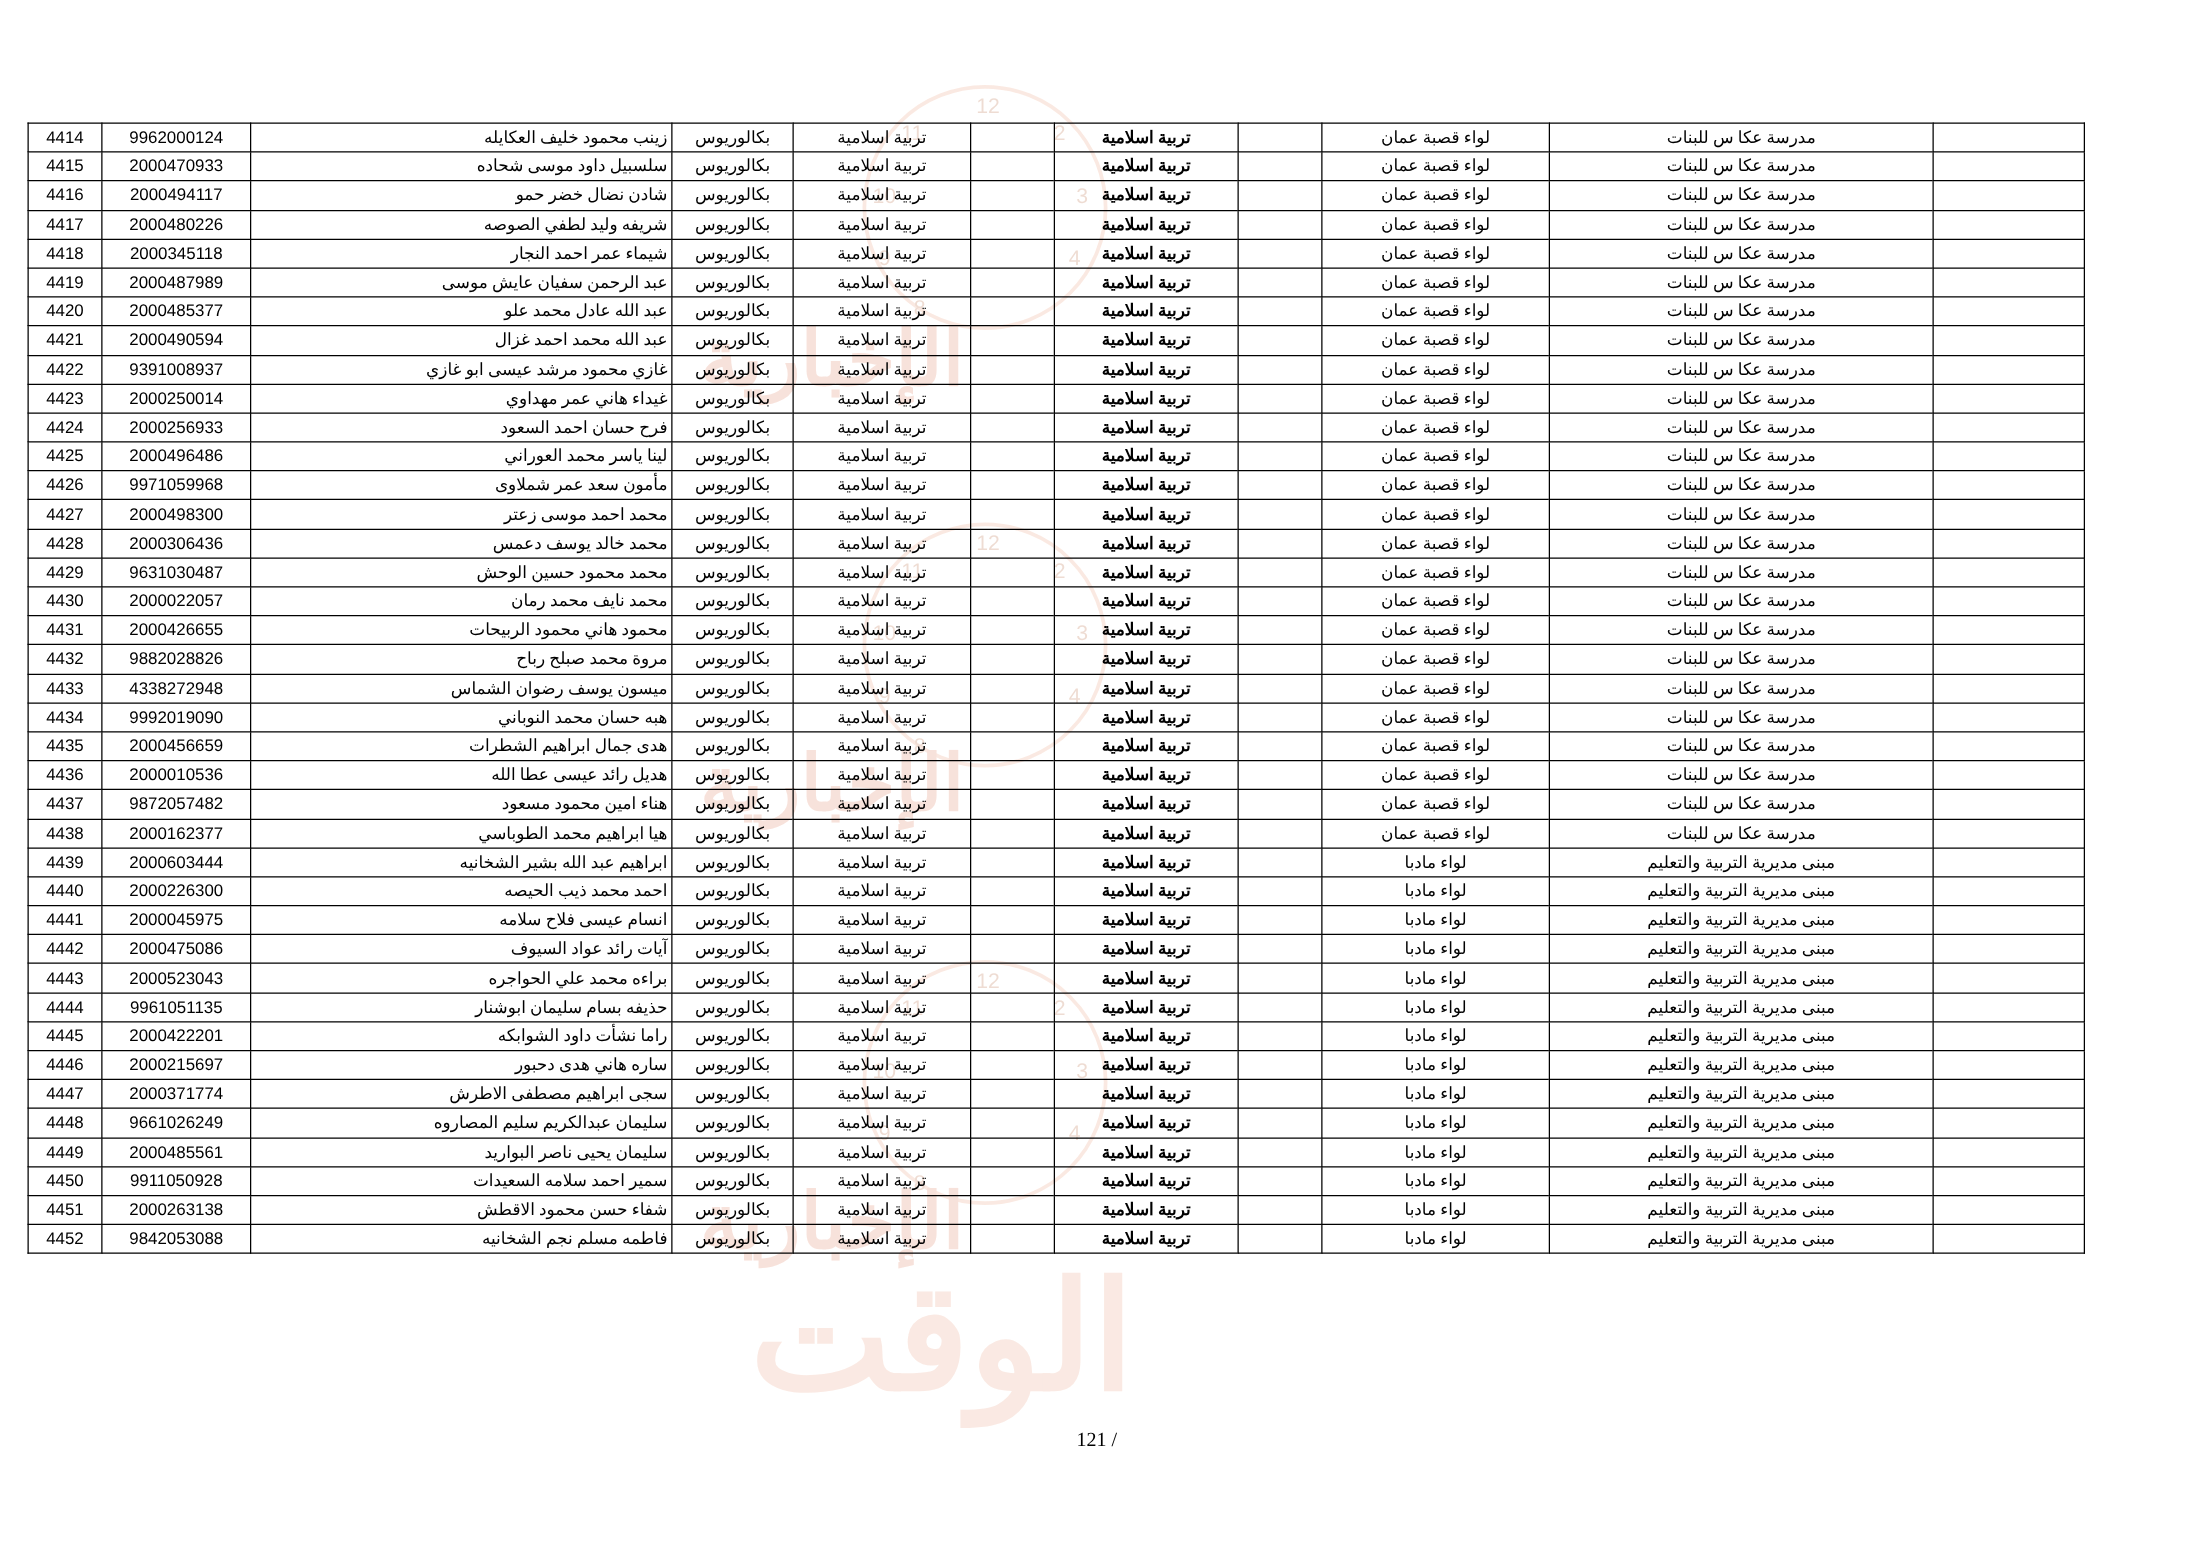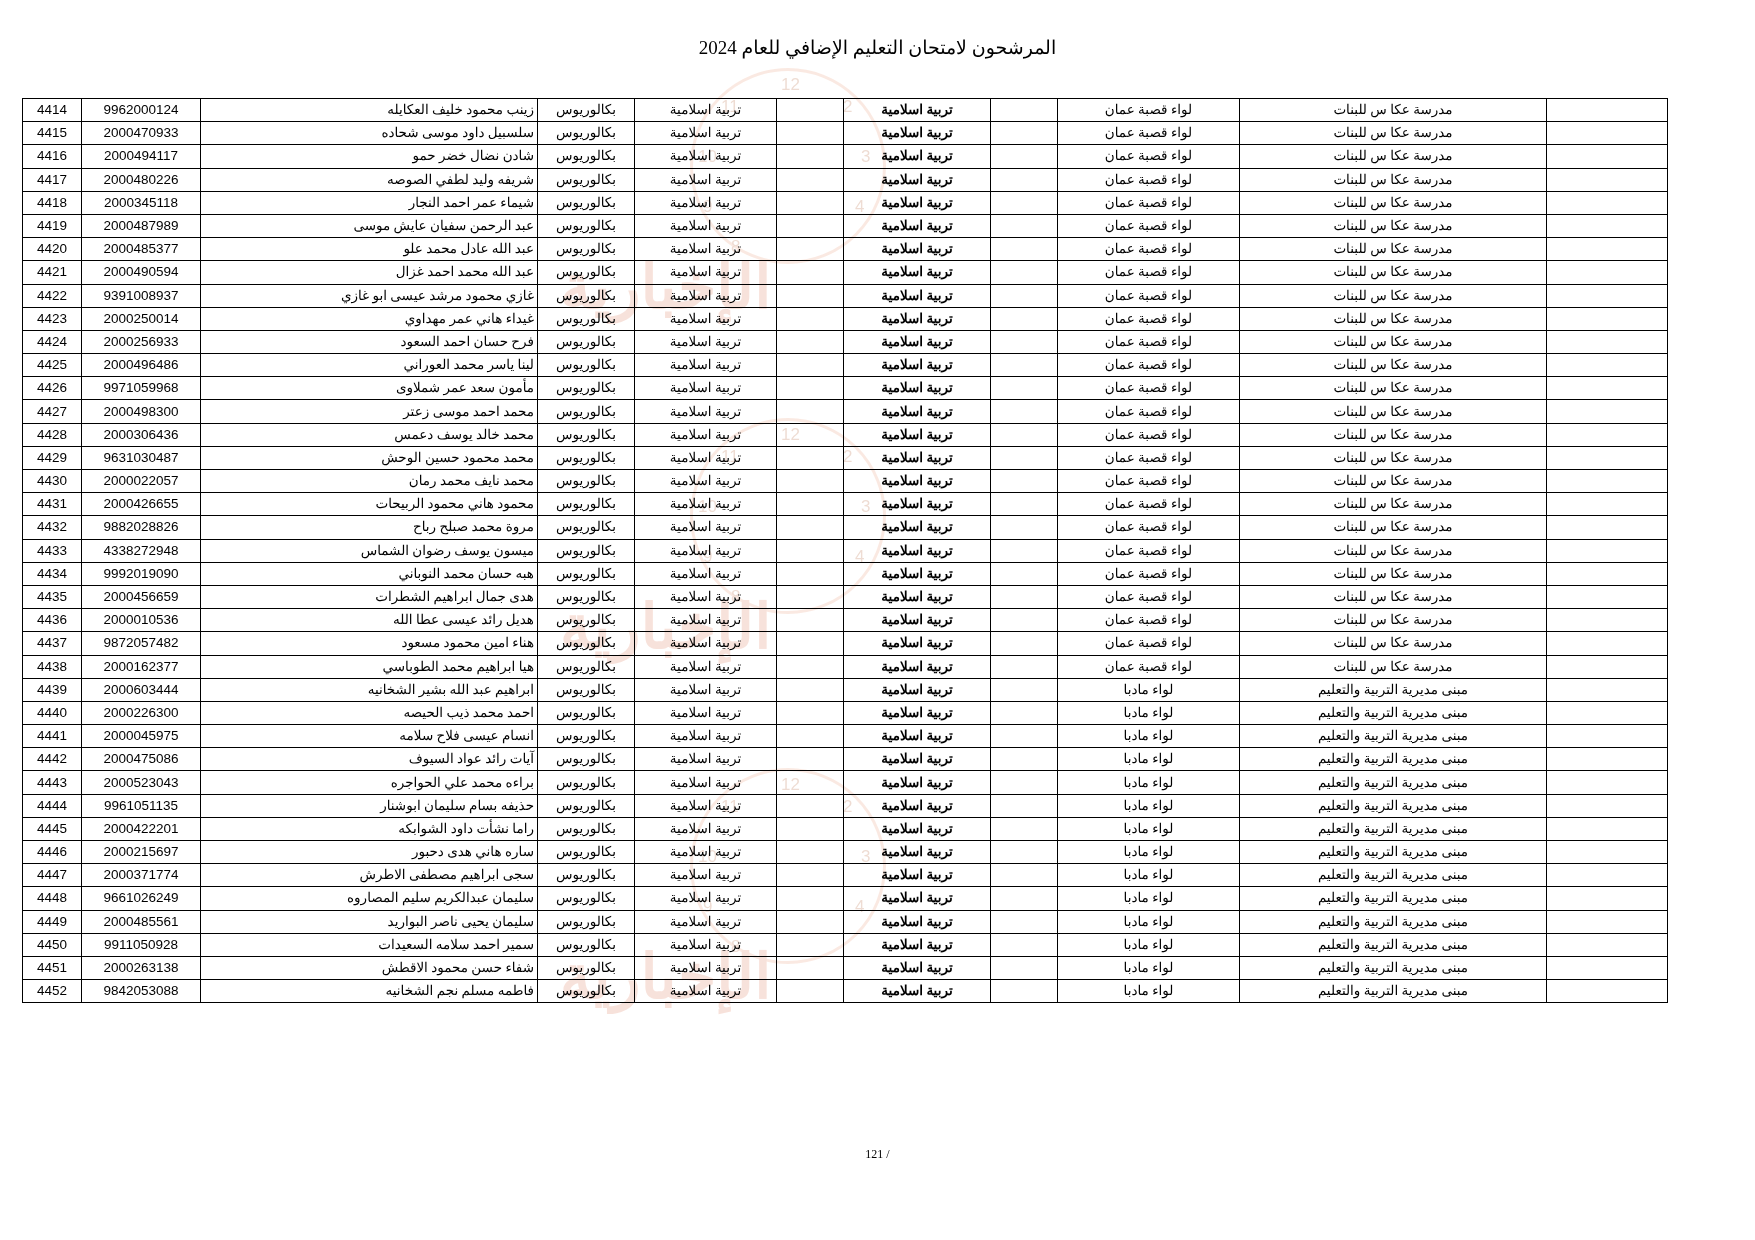--- a/index.html
+++ b/index.html
@@ -103,21 +103,21 @@
   td.c-school   { width: 300px; text-align: center; }
   td.c-blank3   { width: 114px; }
 
   
   .footer {
     position: absolute;
     bottom: 78px;
     left: 0;
     width: 100%;
     text-align: center;
-    font-size: 12px;
+    font-size: 16px;
     font-family: "Liberation Serif", serif;
     z-index: 3;
     direction: ltr;
   }
 </style>
 </head>
 <body>
 
 <div class="page">
 
@@ -148,23 +148,23 @@
       <span style="left:5px;   top:76px;">10</span>
       <span style="left:10px;  top:126px;">9</span>
       <span style="left:38px;  top:166px;">8</span>
       <span style="left:150px; top:26px;">2</span>
       <span style="left:168px; top:76px;">3</span>
       <span style="left:162px; top:126px;">4</span>
     </div>
     <div class="wm-text" style="left:560px; top:250px; font-size:62px; letter-spacing:4px;">الإخبارية</div>
     <div class="wm-text" style="left:560px; top:590px; font-size:62px; letter-spacing:4px;">الإخبارية</div>
     <div class="wm-text" style="left:560px; top:940px; font-size:62px; letter-spacing:4px;">الإخبارية</div>
+    <div class="wm-text" style="left:600px; top:1000px; font-size:120px; color:#efb9a4;">الوقت</div>
   </div>
 
-  <div class="doc-title">المرشحون لامتحان التعليم الإضافي للعام 2024</div>
 
   <div class="table-wrap">
     <table class="grid">
       <tbody id="table-body">
           <tr>
             <td class="c-blank3"></td>
             <td class="c-school">مدرسة عكا س للبنات</td>
             <td class="c-dir">لواء قصبة عمان</td>
             <td class="c-blank2"></td>
             <td class="c-field">تربية اسلامية</td>

